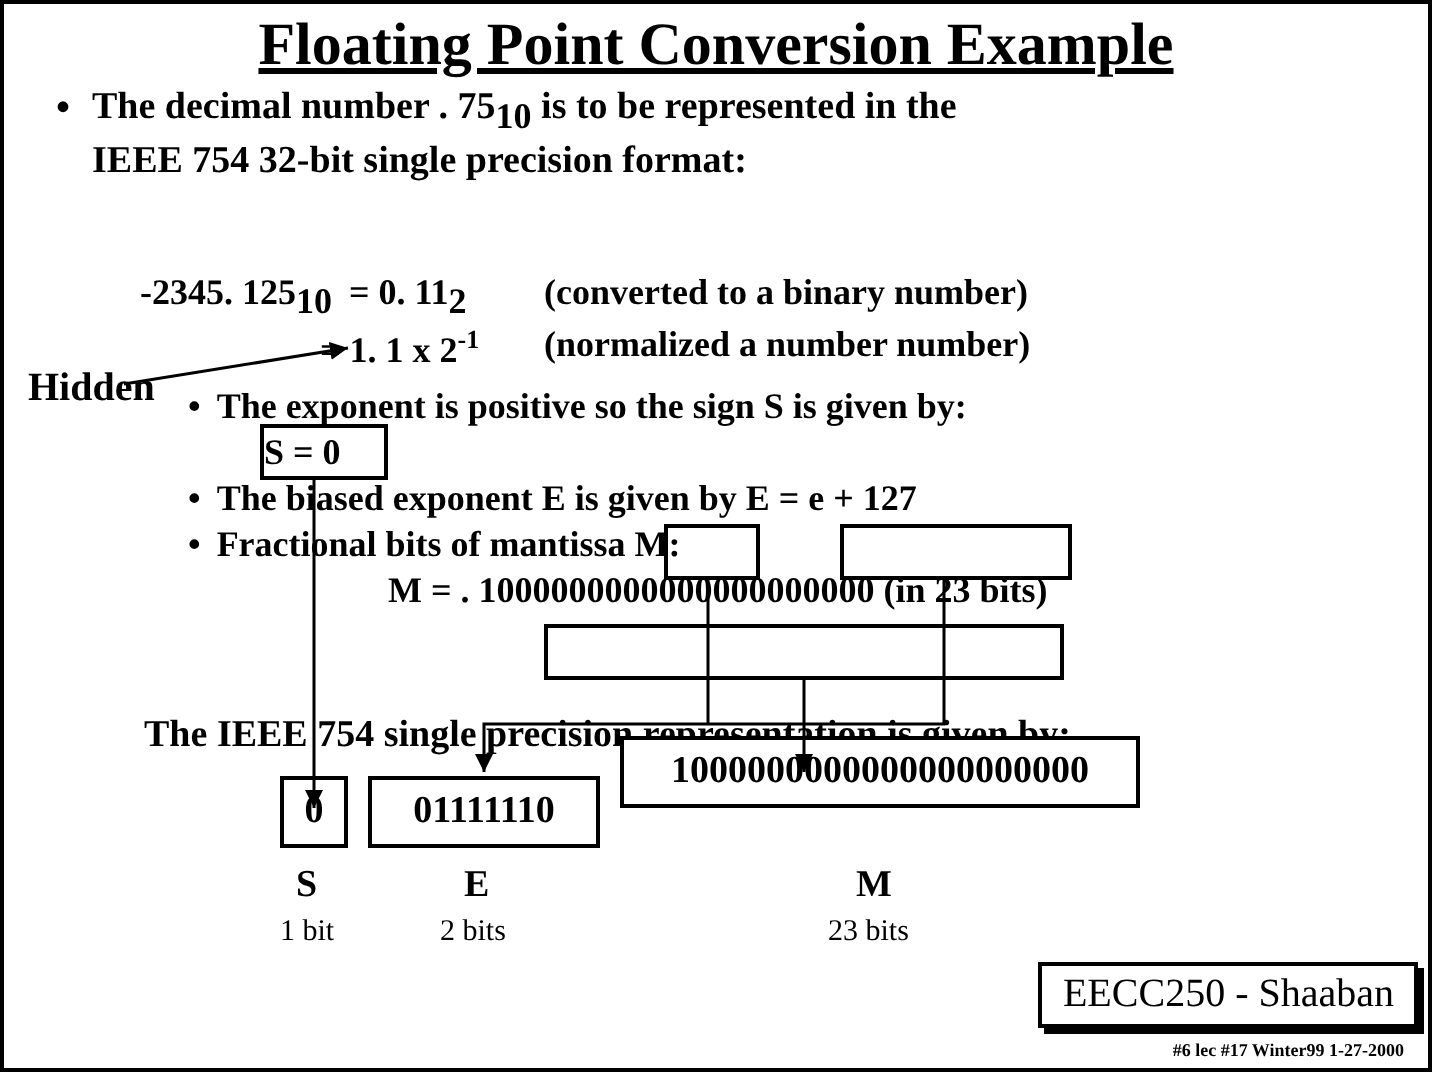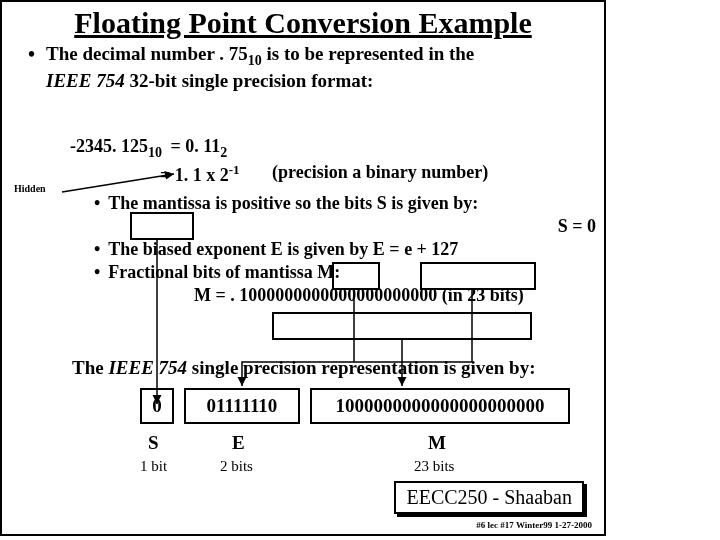--- a/index.html
+++ b/index.html
@@ -2,21 +2,21 @@
 <html><head>
 <meta charset="utf-8">
 <style>
   body {
     margin: 0;
     padding: 0;
     font-family: "Times New Roman", serif;
     background: #fff;
   }
   .slide {
-    width: 606px;
+    width: 716px;
     height: 536px;
     border: 2px solid #000;
     position: relative;
     box-sizing: border-box;
     overflow: hidden;
   }
   .title {
     text-align: center;
     font-size: 30px;
     font-weight: bold;
@@ -30,23 +30,23 @@
     line-height: 1.25;
     position: relative;
   }
   .intro::before {
     content: "•";
     position: absolute;
     left: -18px;
     top: 0;
     font-size: 20px;
   }
-  .sub10 { font-size: 14px; vertical-align: sub; }
+  .sub10 { font-size: 18px; vertical-align: sub; }
   .supm1 { font-size: 13px; vertical-align: super; }
-  .italic { font-style: italic; }
+  .italic { }
   .row1 {
     position: absolute;
     top: 134px;
     left: 68px;
     font-size: 18px;
     font-weight: bold;
   }
   .row1b {
     position: absolute;
     top: 134px;
@@ -65,37 +65,37 @@
     position: absolute;
     top: 160px;
     left: 270px;
     font-size: 18px;
     font-weight: bold;
   }
   .hidden-label {
     position: absolute;
     top: 181px;
     left: 12px;
-    font-size: 10px;
+    font-size: 20px;
     font-weight: bold;
   }
   .bullets {
     position: absolute;
     top: 190px;
     left: 92px;
     right: 8px;
     font-size: 18px;
     font-weight: bold;
     line-height: 1.28;
   }
   .bullets .bi::before {
     content: "•";
     margin-right: 8px;
   }
-  .bullets .ind1 { margin-left: 38px; text-align: right; }
+  .bullets .ind1 { margin-left: 38px; }
   .bullets .ind2 { margin-left: 100px; }
   .final-line {
     position: absolute;
     top: 355px;
     left: 70px;
     font-size: 19px;
     font-weight: bold;
   }
   
   .encbox {
@@ -105,36 +105,36 @@
     text-align: center;
     font-size: 19px;
     font-weight: bold;
     display: flex;
     align-items: center;
     justify-content: center;
     background: #fff;
   }
   .b0 { top: 386px; left: 138px; width: 34px; height: 36px; }
   .bE { top: 386px; left: 182px; width: 116px; height: 36px; }
-  .bM { top: 386px; left: 308px; width: 260px; height: 36px; }
+  .bM { top: 366px; left: 308px; width: 260px; height: 36px; }
   
   .lab { position: absolute; top: 430px; font-size: 19px; font-weight: bold; }
   .lS { left: 146px; }
   .lE { left: 230px; }
   .lM { left: 426px; }
   
   .bits { position: absolute; top: 456px; font-size: 15px; font-weight: normal; }
   .btS { left: 138px; }
   .btE { left: 218px; }
   .btM { left: 412px; }
   
   .course {
     position: absolute;
     bottom: 20px;
-    right: 20px;
+    right: 5px;
     border: 2px solid #000;
     box-shadow: 3px 3px 0 #000;
     padding: 3px 10px;
     font-size: 20px;
     background: #fff;
   }
   .tiny {
     position: absolute;
     bottom: 4px;
     right: 12px;
@@ -163,30 +163,31 @@
 
   <div class="intro">
     <span>The decimal number  . 75</span><span class="sub10">10</span><span>  is to be represented in the </span><br>
     <span class="italic">IEEE 754</span><span>  32-bit single precision format:</span>
   </div>
 
   <div class="row1">
     <span>-2345. 125</span><span class="sub10">10</span>
     <span style="margin-left:4px;margin-top:16px;">=  0. 11</span><span class="sub10">2</span>
   </div>
+  <div class="row1b">(converted to a binary number)</div>
 
   <div class="row2">
     <span>=  1. 1 x 2</span><span class="supm1">-1</span>
   </div>
-  <div class="row2b">(precision a binary number)</div>
+  <div class="row2b">(normalized a number number)</div>
 
   <div class="hidden-label">Hidden</div>
 
   <div class="bullets">
-    <div class="bi">The mantissa is positive so the bits  S is given by:</div>
+    <div class="bi">The exponent is positive so the sign  S is given by:</div>
     <div class="ind1">S = 0</div>
     <div class="bi">The biased exponent E is given by   E =  e  + 127</div>
     <div class="bi">Fractional bits of mantissa  M:</div>
     <div class="ind2">
       <span>M =  . 1000000000000000000000</span><span> (in 23 bits)</span>
     </div>
   </div>
 
   <div class="final-line">
     <span>The </span><span class="italic">IEEE 754</span><span> single precision representation is given by:</span>

